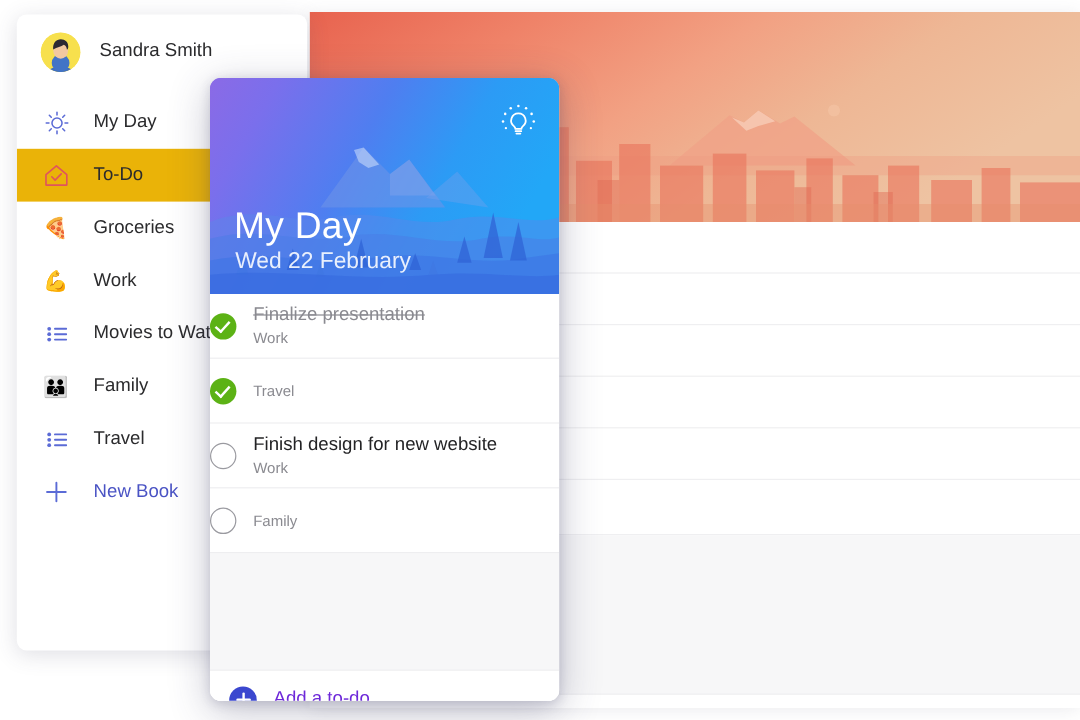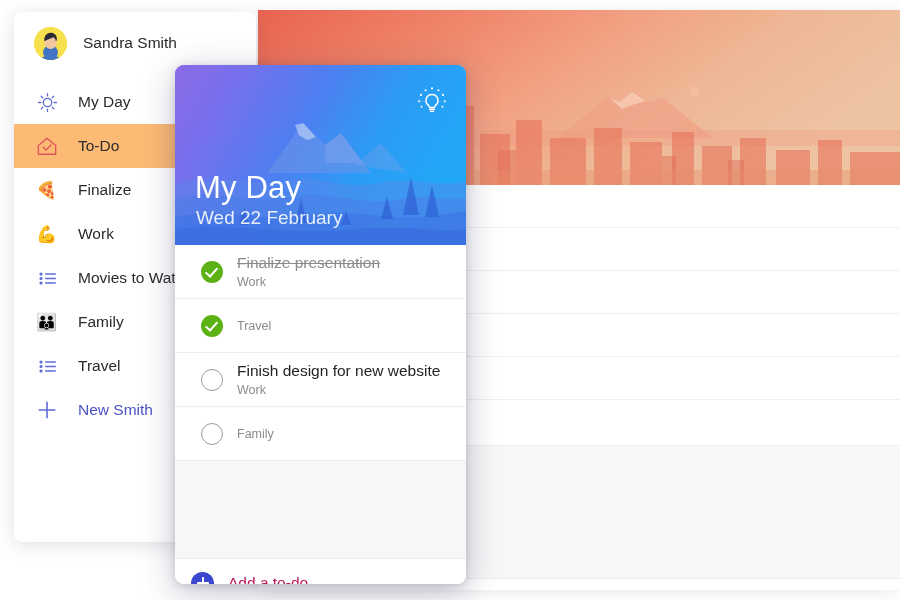--- a/index.html
+++ b/index.html
@@ -127,21 +127,21 @@
 
   .nav-item {
     position: relative;
     display: flex;
     align-items: center;
     height: 44px;
     padding-left: 20px;
     box-sizing: border-box;
     cursor: pointer;
   }
-  .nav-item.selected { background: #fdba74; }
+  .nav-item.selected { background: #eab308; }
 
   .nav-icon {
     width: 26px;
     flex: 0 0 26px;
     display: flex;
     align-items: center;
     justify-content: center;
     font-size: 17px;
     line-height: 1;
   }
@@ -205,21 +205,21 @@
   }
 
   .card-list {
     background: #ffffff;
   }
   .task {
     position: relative;
     display: flex;
     align-items: center;
     height: 54px;
-    padding-left: 26px;
+    padding-left: 0;
     box-sizing: border-box;
     border-bottom: 1px solid #eeeef0;
     cursor: pointer;
   }
   .check {
     width: 22px;
     height: 22px;
     flex: 0 0 22px;
     border-radius: 50%;
     box-sizing: border-box;
@@ -295,21 +295,21 @@
     content: "";
     position: absolute;
     background: #ffffff;
     border-radius: 1px;
   }
   .plus-circle::before { left: 5.5px; top: 10.5px; width: 12px; height: 2.5px; }
   .plus-circle::after  { top: 5.5px; left: 10.5px; height: 12px; width: 2.5px; }
   .add-label {
     margin-left: 14px;
     font-size: 15.5px;
-    color: #be185d;
+    color: #6d28d9;
   }
 </style>
 </head>
 <body>
 
 <div id="stage">
 
   <div class="bg-panel">
 
     <div class="bg-hero">
@@ -423,21 +423,21 @@
           <svg width="22" height="21" viewBox="0 0 24 23" fill="none" stroke="#e0545c" stroke-width="1.5" stroke-linecap="round" stroke-linejoin="round">
             <path d="M2.5 10.5 L12 2.5 L21.5 10.5 L21.5 20 L2.5 20 Z"></path>
             <path d="M7.8 12.4 L10.8 15.4 L16.4 9.8"></path>
           </svg>
         </span>
         <span class="nav-label">To-Do</span>
       </div>
 
       <div class="nav-item">
         <span class="nav-icon">🍕</span>
-        <span class="nav-label">Finalize</span>
+        <span class="nav-label">Groceries</span>
       </div>
 
       <div class="nav-item">
         <span class="nav-icon">💪</span>
         <span class="nav-label">Work</span>
       </div>
 
       <div class="nav-item">
         <span class="nav-icon">
           <svg class="listicon" viewBox="0 0 17 13">
@@ -470,21 +470,21 @@
         </span>
         <span class="nav-label">Travel</span>
       </div>
 
       <div class="nav-item accent">
         <span class="nav-icon">
           <svg width="22" height="22" viewBox="0 0 22 22" fill="none" stroke="#5b6bd6" stroke-width="1.6" stroke-linecap="round">
             <path d="M11 3.2 V18.8 M3.2 11 H18.8"></path>
           </svg>
         </span>
-        <span class="nav-label">New Smith</span>
+        <span class="nav-label">New Book</span>
       </div>
 
     </div>
   </div>
 
   <div class="card">
 
     <div class="card-hero">
       <svg class="scene" viewBox="0 0 291 180" preserveAspectRatio="none">
         <defs>

